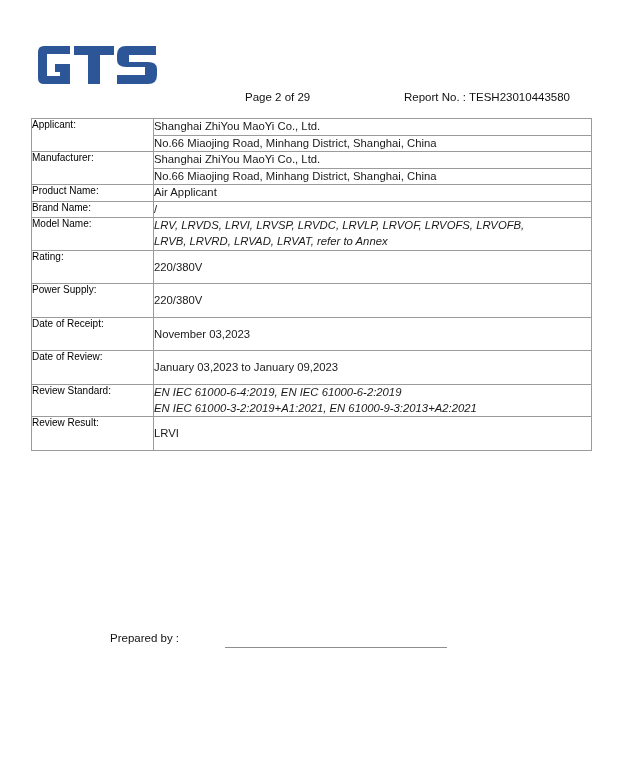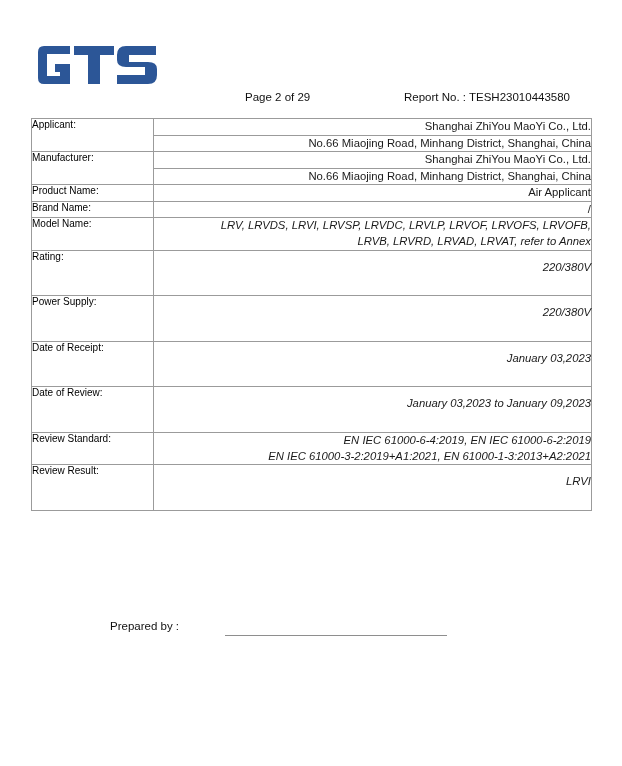--- a/index.html
+++ b/index.html
@@ -74,30 +74,29 @@
     font-weight: normal;
     font-size: 10px;
     padding: 5px 0 5px 6px;
     color: #000;
     white-space: nowrap;
   }
   .cell-value {
     padding: 8px 0 7px 9px;
     color: #1a1a1a;
     line-height: 1.38;
-    text-align: right;
-  }
-  .cell-value.tight { padding-top: 9px; padding-bottom: 20px; font-style: italic; }
+  }
+  .cell-value.tight { padding-top: 9px; padding-bottom: 8px; }
   .multiline { white-space: pre-line; font-style: italic; }
 
   
   .sign-block {
     position: absolute;
     left: 0;
-    top: 588px;
+    top: 600px;
     width: 497px;
     height: 130px;
   }
   .sign-row {
     position: absolute;
     left: 110px;
     width: 340px;
     height: 20px;
   }
   .sign-row.prepared { top: 32px; }
@@ -181,32 +180,32 @@
         <td class="cell-value tight">220/380V</td>
       </tr>
 
       <tr>
         <td class="cell-label">Power Supply:</td>
         <td class="cell-value tight">220/380V</td>
       </tr>
 
       <tr>
         <td class="cell-label">Date of Receipt:</td>
-        <td class="cell-value tight">January 03,2023</td>
+        <td class="cell-value tight">November 03,2023</td>
       </tr>
 
       <tr>
         <td class="cell-label">Date of Review:</td>
         <td class="cell-value tight">January 03,2023 to January 09,2023</td>
       </tr>
 
       <tr>
         <td class="cell-label">Review Standard:</td>
         <td class="cell-value multiline">EN IEC 61000-6-4:2019, EN IEC 61000-6-2:2019
-EN IEC 61000-3-2:2019+A1:2021, EN 61000-1-3:2013+A2:2021</td>
+EN IEC 61000-3-2:2019+A1:2021, EN 61000-9-3:2013+A2:2021</td>
       </tr>
 
       <tr>
         <td class="cell-label">Review Result:</td>
         <td class="cell-value tight">LRVI</td>
       </tr>
     </tbody>
   </table>
 
   <div class="sign-block">

